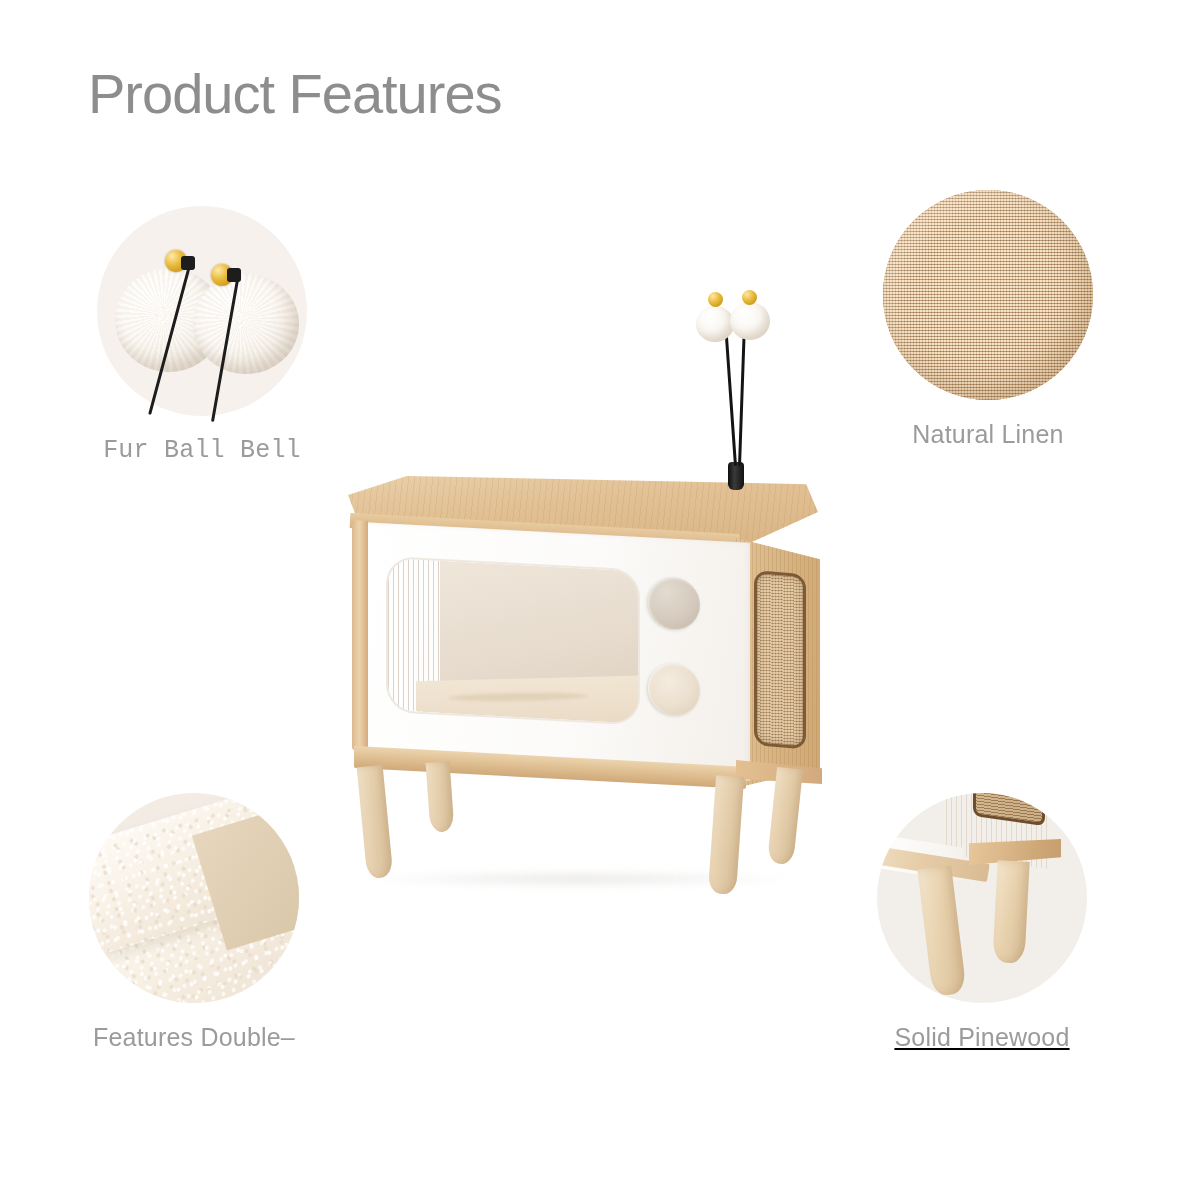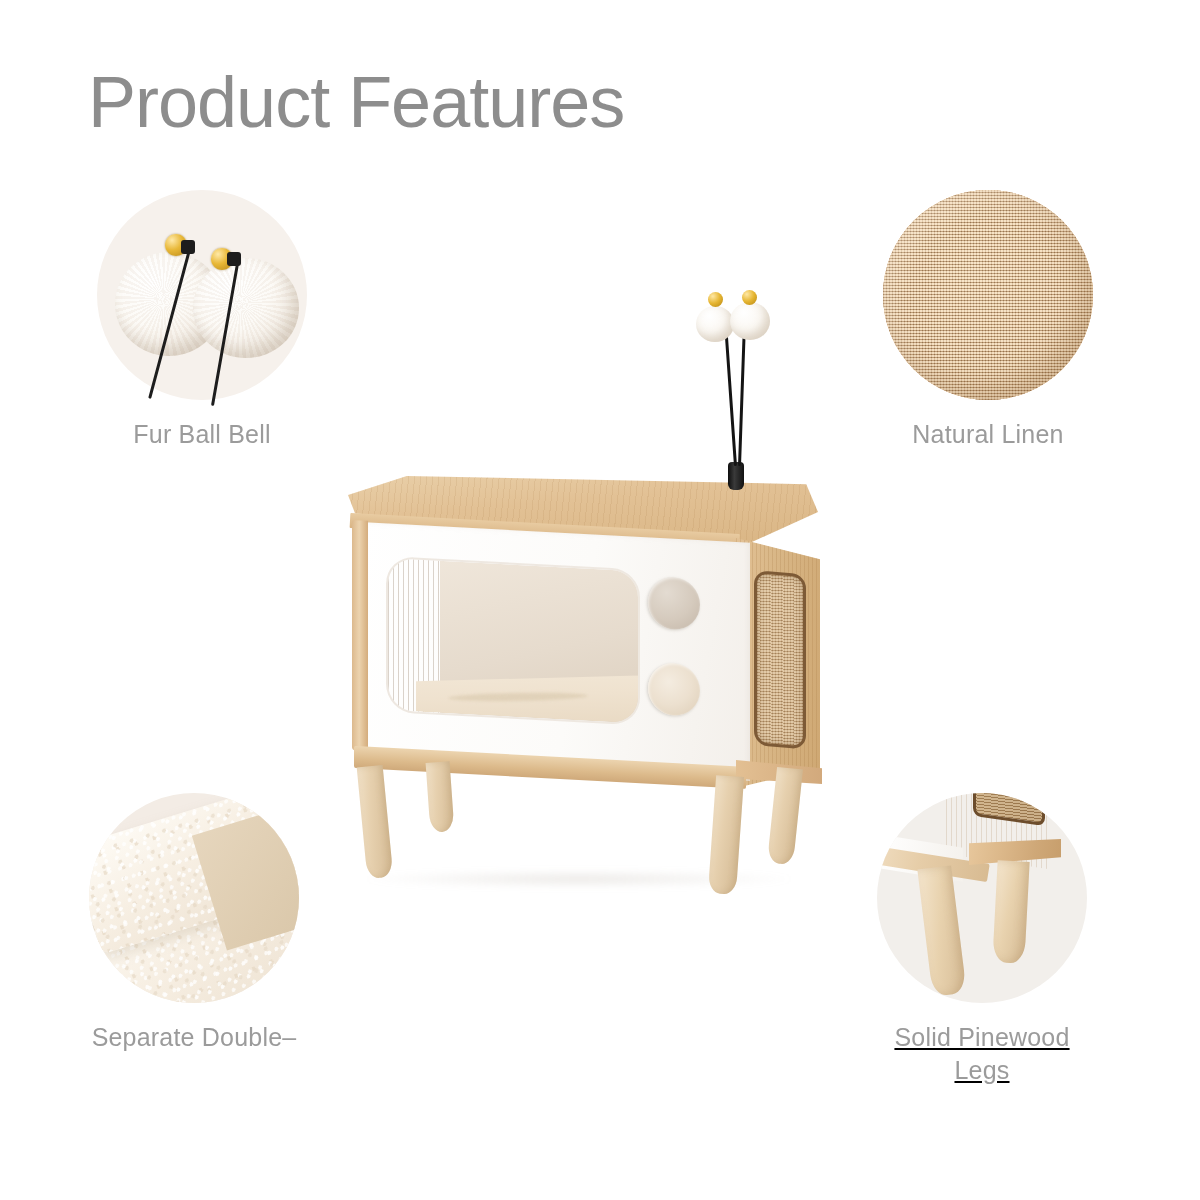--- a/index.html
+++ b/index.html
@@ -14,21 +14,21 @@
     overflow: hidden;
     font-family: "Liberation Sans", sans-serif;
     -webkit-font-smoothing: antialiased;
   }
 
   
   #page-title {
     position: absolute;
     left: 88px;
     top: 66px;
-    font-size: 72px;
+    font-size: 56px;
     font-weight: 400;
     letter-spacing: -1px;
     color: #8d8d8d;
     line-height: 1.0;
     white-space: nowrap;
   }
 
   
   .feature {
     position: absolute;
@@ -51,21 +51,21 @@
   .feature-label {
     margin-top: 18px;
     text-align: center;
     font-size: 25px;
     line-height: 1.32;
     color: #9b9b9b;
     font-weight: 400;
     letter-spacing: 0.2px;
   }
 
-  #feature-fur-ball  { left: 52px;  top: 190px; }
+  #feature-fur-ball  { left: 52px;  top: 206px; font-family: Liberation Mono, monospace; }
   #feature-linen     { left: 838px; top: 190px; }
   #feature-mat       { left: 44px;  top: 793px; }
   #feature-legs      { left: 832px; top: 793px; text-decoration: underline; }
 
   
   .bg-cream { background: #f6f1ec; }
   .furball {
     position: absolute;
     border-radius: 50%;
     background:
@@ -407,42 +407,41 @@
       <div class="plush-sheet" style="left:-24px; top:84px; width:268px; height:150px; transform:rotate(-22deg); border-radius:6px;">
         <div class="plush-tex"></div>
       </div>
       <div class="plush-sheet" style="left:-8px; top:18px; width:230px; height:112px; transform:rotate(-17deg); border-radius:8px; box-shadow:0 6px 12px rgba(196,180,158,.35);">
         <div class="plush-tex"></div>
       </div>
       <div style="position:absolute; left:118px; top:24px; width:110px; height:120px; background:linear-gradient(140deg,#e6d6bd 0%,#d9c6a8 100%); transform:rotate(-17deg); border-radius:0 8px 10px 0;"></div>
     </div>
   </div>
   <div class="feature-label">
-    <div>Separate Double–</div>
+    <div>Features Double–</div>
   </div>
 </div>
 
 <div class="feature" id="feature-legs">
   <div class="feature-circle">
     <div class="circle-clip bg-legs">
 
       <div class="wood-light grain-v" style="position:absolute; left:64px; top:-10px; width:110px; height:90px; clip-path:polygon(6% 0%,100% 12%,100% 96%,0% 78%);"></div>
       <div style="position:absolute; left:96px; top:-6px; width:72px; height:34px; background:repeating-linear-gradient(0deg,rgba(120,84,46,.35) 0 1px,rgba(235,214,182,.5) 1px 3px),linear-gradient(100deg,#b89668 0%,#a9875a 100%); border:3px solid #6d4d2c; box-sizing:border-box; border-radius:8px; transform:skewY(8deg);"></div>
       <div style="position:absolute; left:2px; top:48px; width:84px; height:34px; background:linear-gradient(100deg,#ffffff 0%,#f4f1ec 100%); transform:skewY(9deg);"></div>
 
       <div class="wood-pale" style="position:absolute; left:-4px; top:62px; width:116px; height:18px; transform:rotate(9deg); border-radius:2px;"></div>
       <div class="wood-light" style="position:absolute; left:92px; top:46px; width:92px; height:26px; clip-path:polygon(0% 16%,100% 0%,100% 70%,0% 100%);"></div>
 
       <div class="leg-close" style="left:48px; top:74px; width:34px; height:128px; border-radius:0 0 14px 14px/0 0 22px 22px; transform:rotate(-7deg);"></div>
       <div class="leg-close" style="left:118px; top:68px; width:32px; height:102px; border-radius:0 0 14px 14px/0 0 22px 22px; transform:rotate(3deg);"></div>
     </div>
   </div>
   <div class="feature-label">
     <div>Solid Pinewood</div>
-    <div>Legs</div>
   </div>
 </div>
 
 <div id="product">
   <div class="product-shadow"></div>
 
   <div class="tv-top"></div>
   <div class="tv-top-grain"></div>
   <div class="tv-top-front-edge"></div>
 

